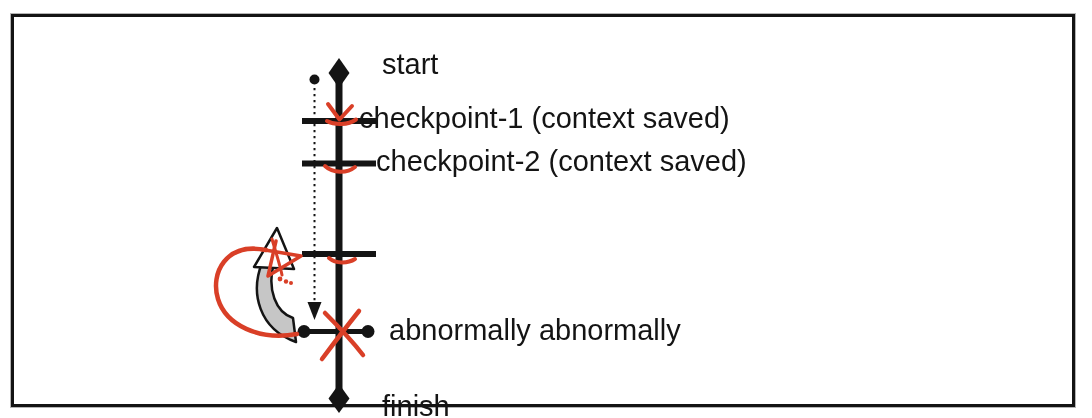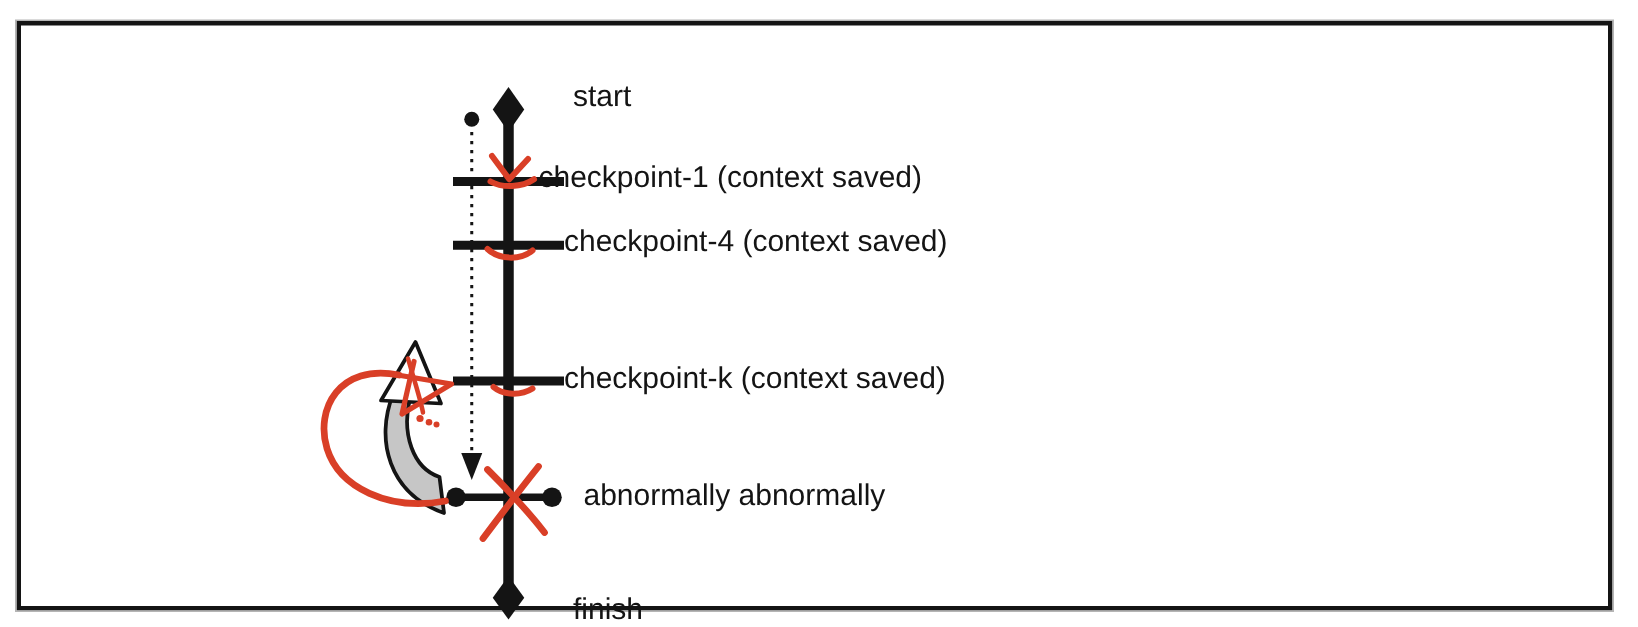--- a/index.html
+++ b/index.html
@@ -29,21 +29,21 @@
   svg.gfx {
     position: absolute;
     left: 0;
     top: 0;
     width: 1092px;
     height: 418px;
   }
   .lbl {
     position: absolute;
     color: #141414;
-    font-size: 20px;
+    font-size: 29px;
     line-height: 1;
     white-space: nowrap;
     transform: translateY(-53%);
   }
   .lbl-start { left: 368px; top: 48px; }
   .lbl-cp1   { left: 345px; top: 102px; }
   .lbl-cp2   { left: 362px; top: 145px; }
   .lbl-cpk   { left: 362px; top: 236px; }
   .lbl-abn   { left: 375px; top: 314px; }
   .lbl-fin   { left: 368px; top: 390px; }
@@ -92,18 +92,17 @@
       </g>
       <g stroke="none" fill="#d93f27">
         <circle cx="266" cy="262" r="2.4"></circle>
         <circle cx="272" cy="264.5" r="2.2"></circle>
         <circle cx="277" cy="266" r="2"></circle>
       </g>
     </svg>
 
     <span class="lbl lbl-start">start</span>
     <span class="lbl lbl-cp1">checkpoint-1 (context saved)</span>
-    <span class="lbl lbl-cp2">checkpoint-4 (context saved)</span>
-    <span class="lbl lbl-cpk">checkpoint-k (context saved)</span>
+    <span class="lbl lbl-cp2">checkpoint-2 (context saved)</span>
     <span class="lbl lbl-abn">abnormally abnormally</span>
     <span class="lbl lbl-fin">finish</span>
   </div>
 </div>
 
 </body></html>

